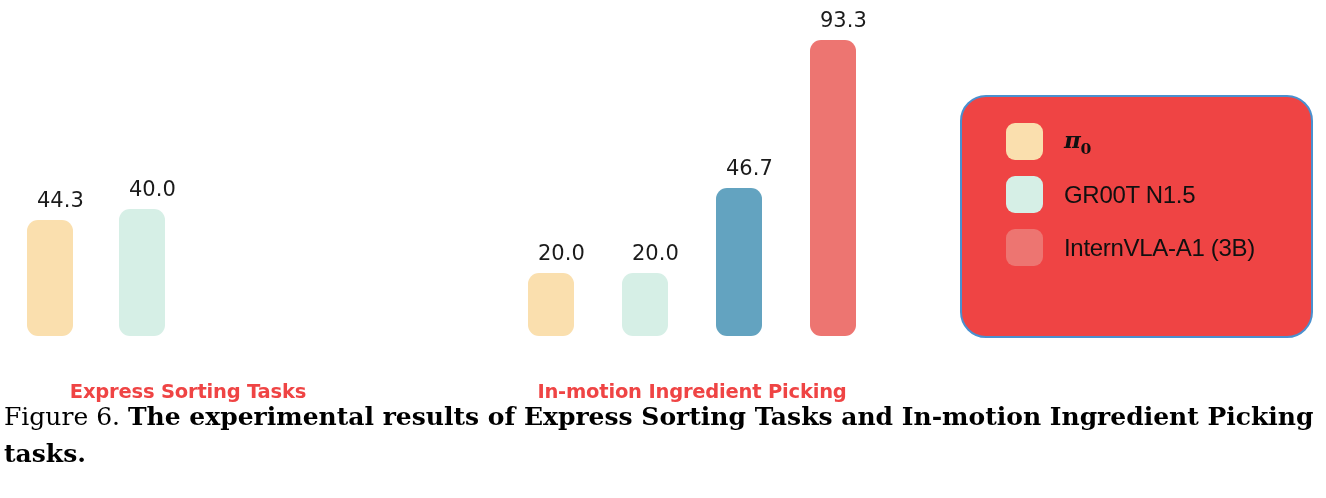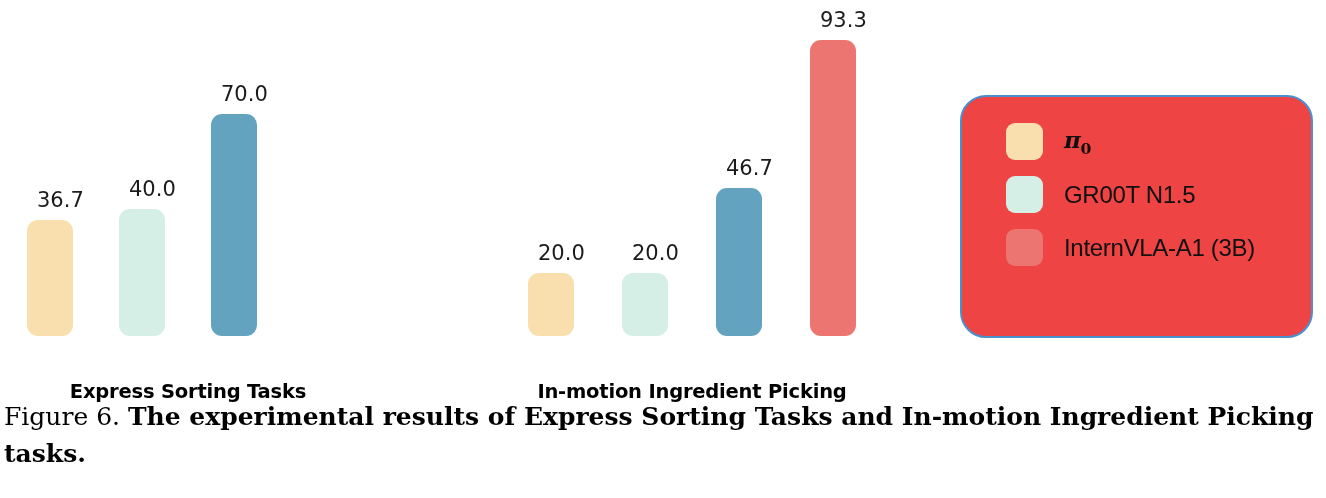--- a/index.html
+++ b/index.html
@@ -72,21 +72,21 @@
 
   .group-label {
     position: absolute;
     top: 344px;
     left: 0;
     width: 100%;
     text-align: center;
     font-family: "DejaVu Sans", sans-serif;
     font-size: 19.5px;
     font-weight: 700;
-    color: #000000;
+    color: #ef4444;
     white-space: nowrap;
     letter-spacing: -0.2px;
   }
 
   
   #legend {
     position: absolute;
     left: 960px;
     top: 95px;
     width: 353px;
@@ -150,30 +150,26 @@
 </style>
 </head>
 <body>
 
 <div id="figure">
 
   <div class="plot-area">
 
     <div class="bar-group" id="group-0">
       <div class="bar-slot" style="left:0px;">
-        <span class="bar-value" style="bottom: 124.385px;">36.7</span>
+        <span class="bar-value" style="bottom: 124.385px;">44.3</span>
         <div class="bar" style="height: 116.385px; background: rgb(250, 223, 174);"></div>
       </div>
       <div class="bar-slot" style="left:92px;">
         <span class="bar-value" style="bottom: 134.85px;">40.0</span>
         <div class="bar" style="height: 126.85px; background: rgb(214, 239, 230);"></div>
-      </div>
-      <div class="bar-slot" style="left:184px;">
-        <span class="bar-value" style="bottom: 229.987px;">70.0</span>
-        <div class="bar" style="height: 221.987px; background: rgb(99, 163, 192);"></div>
       </div>
       <div class="group-label">Express Sorting Tasks</div>
     </div>
 
     <div class="bar-group" id="group-1">
       <div class="bar-slot" style="left:0px;">
         <span class="bar-value" style="bottom: 71.4249px;">20.0</span>
         <div class="bar" style="height: 63.4249px; background: rgb(250, 223, 174);"></div>
       </div>
       <div class="bar-slot" style="left:94px;">

